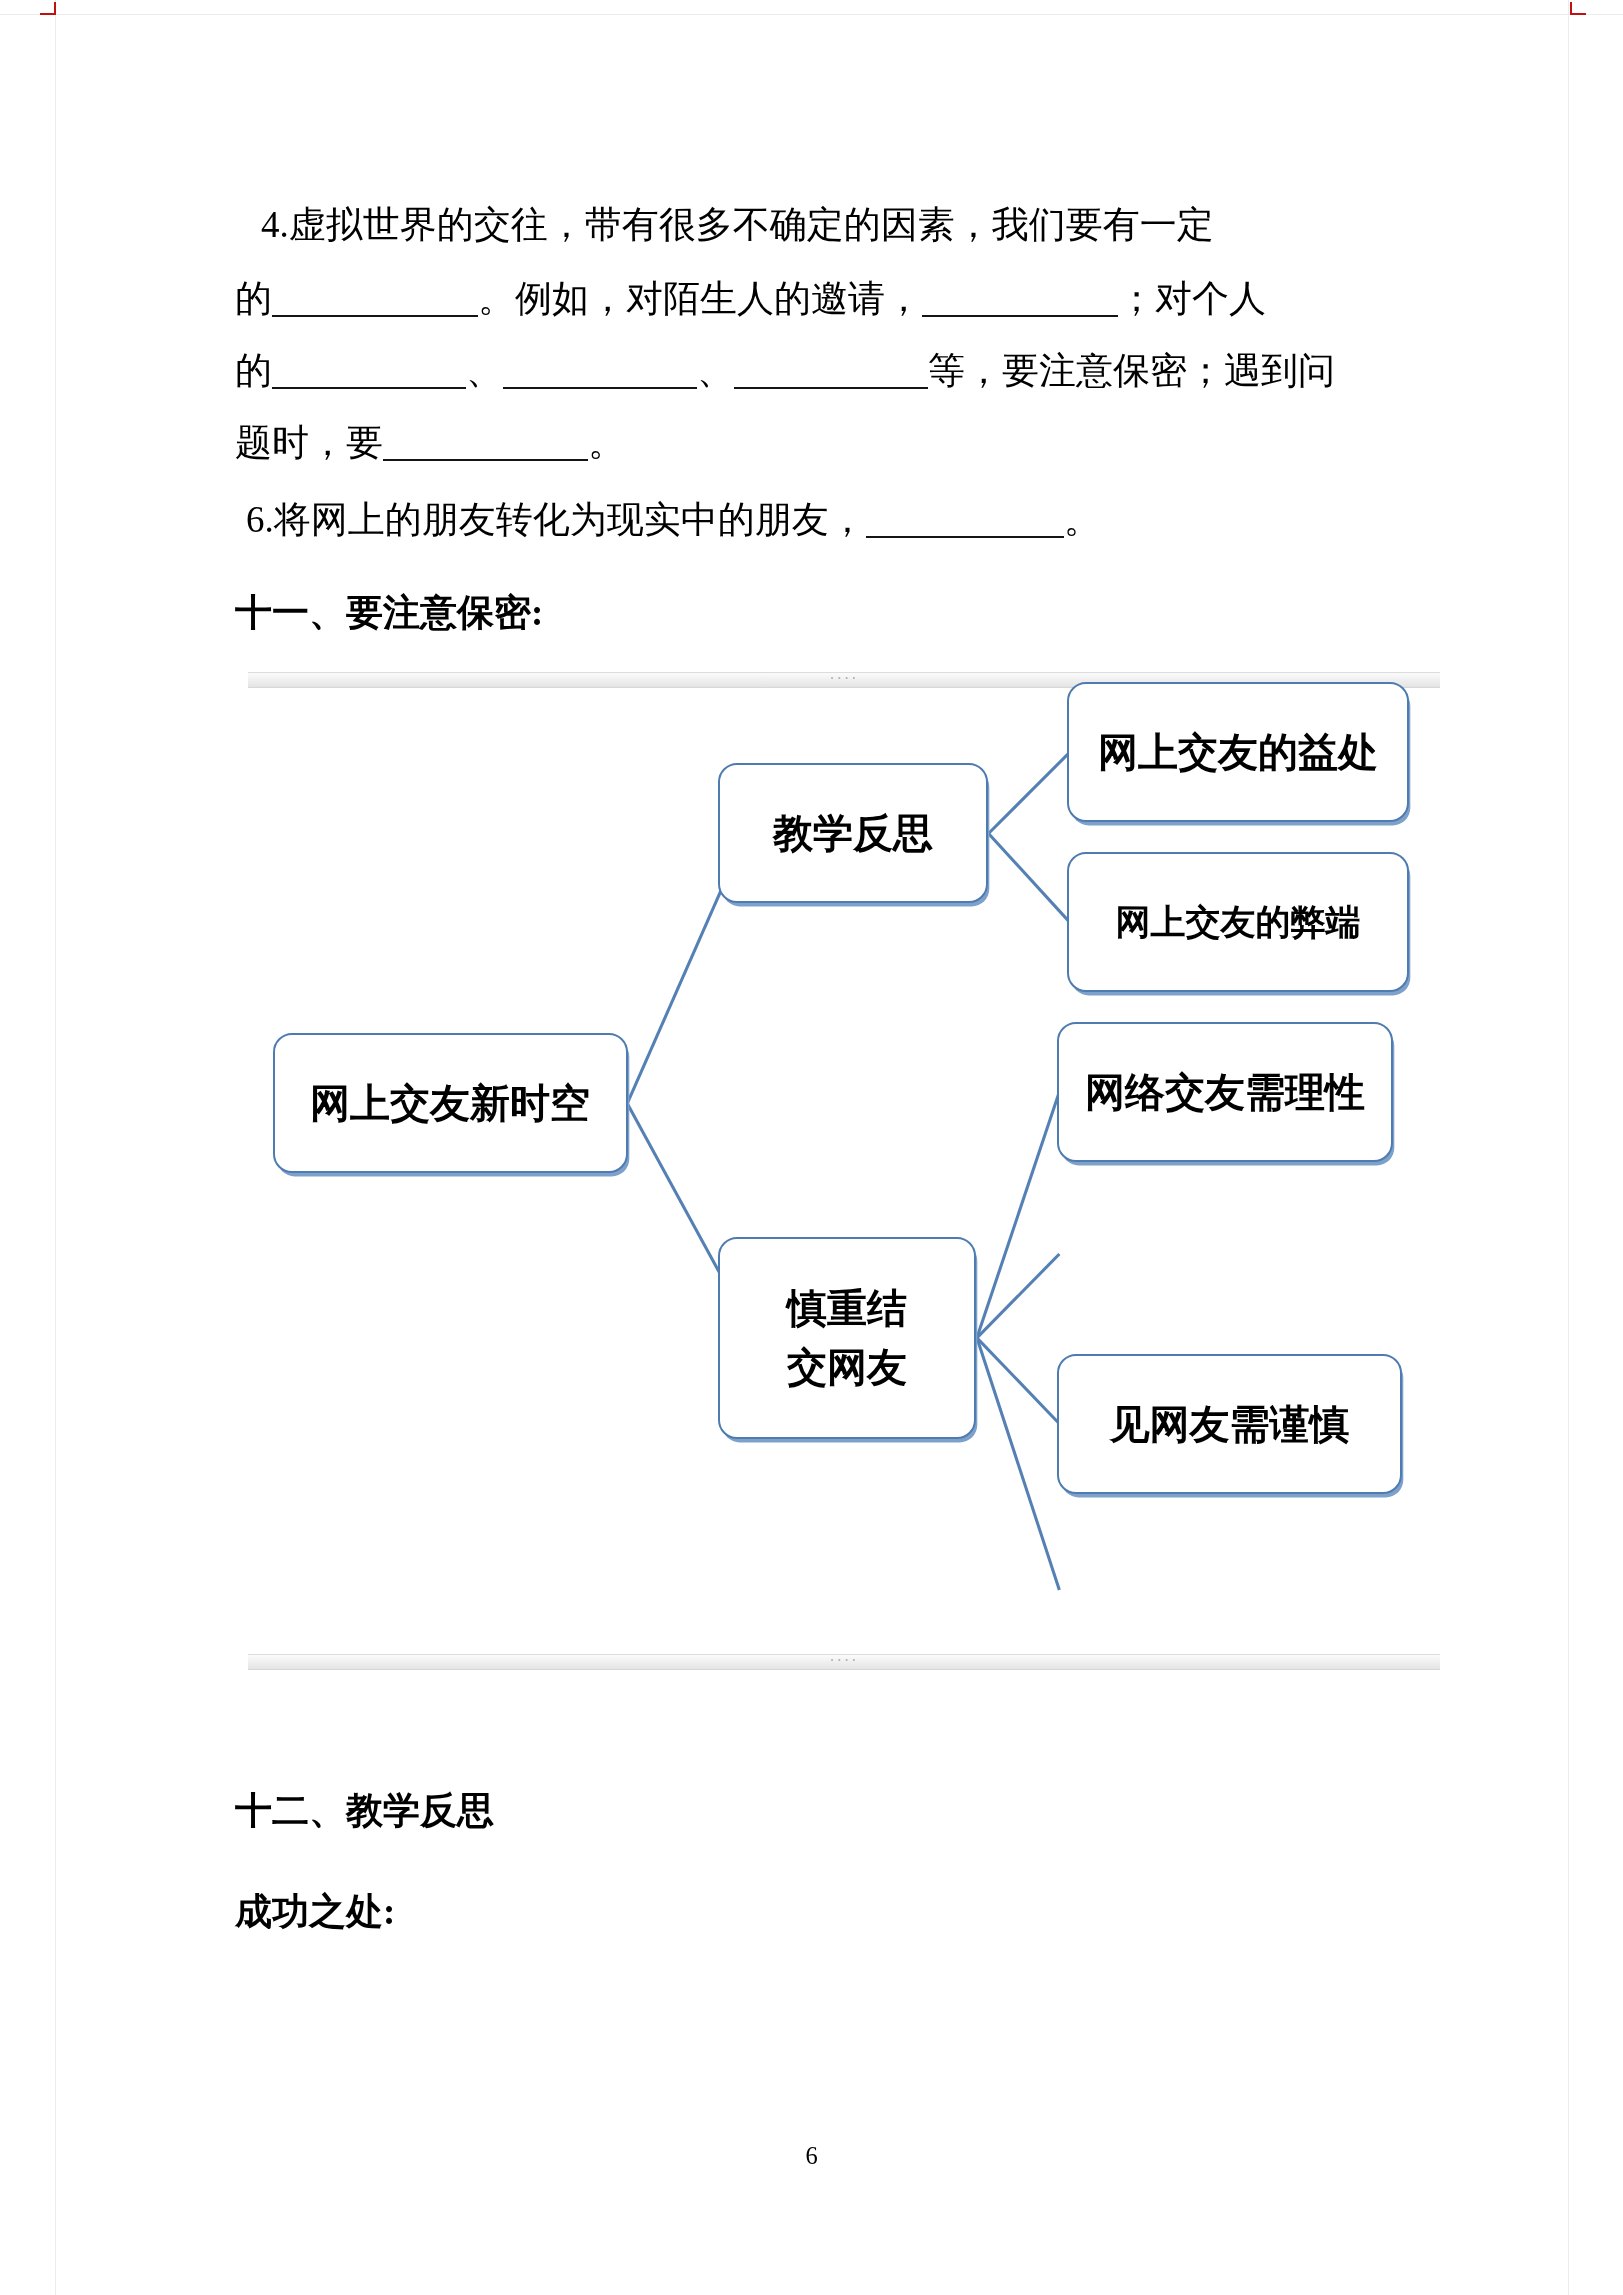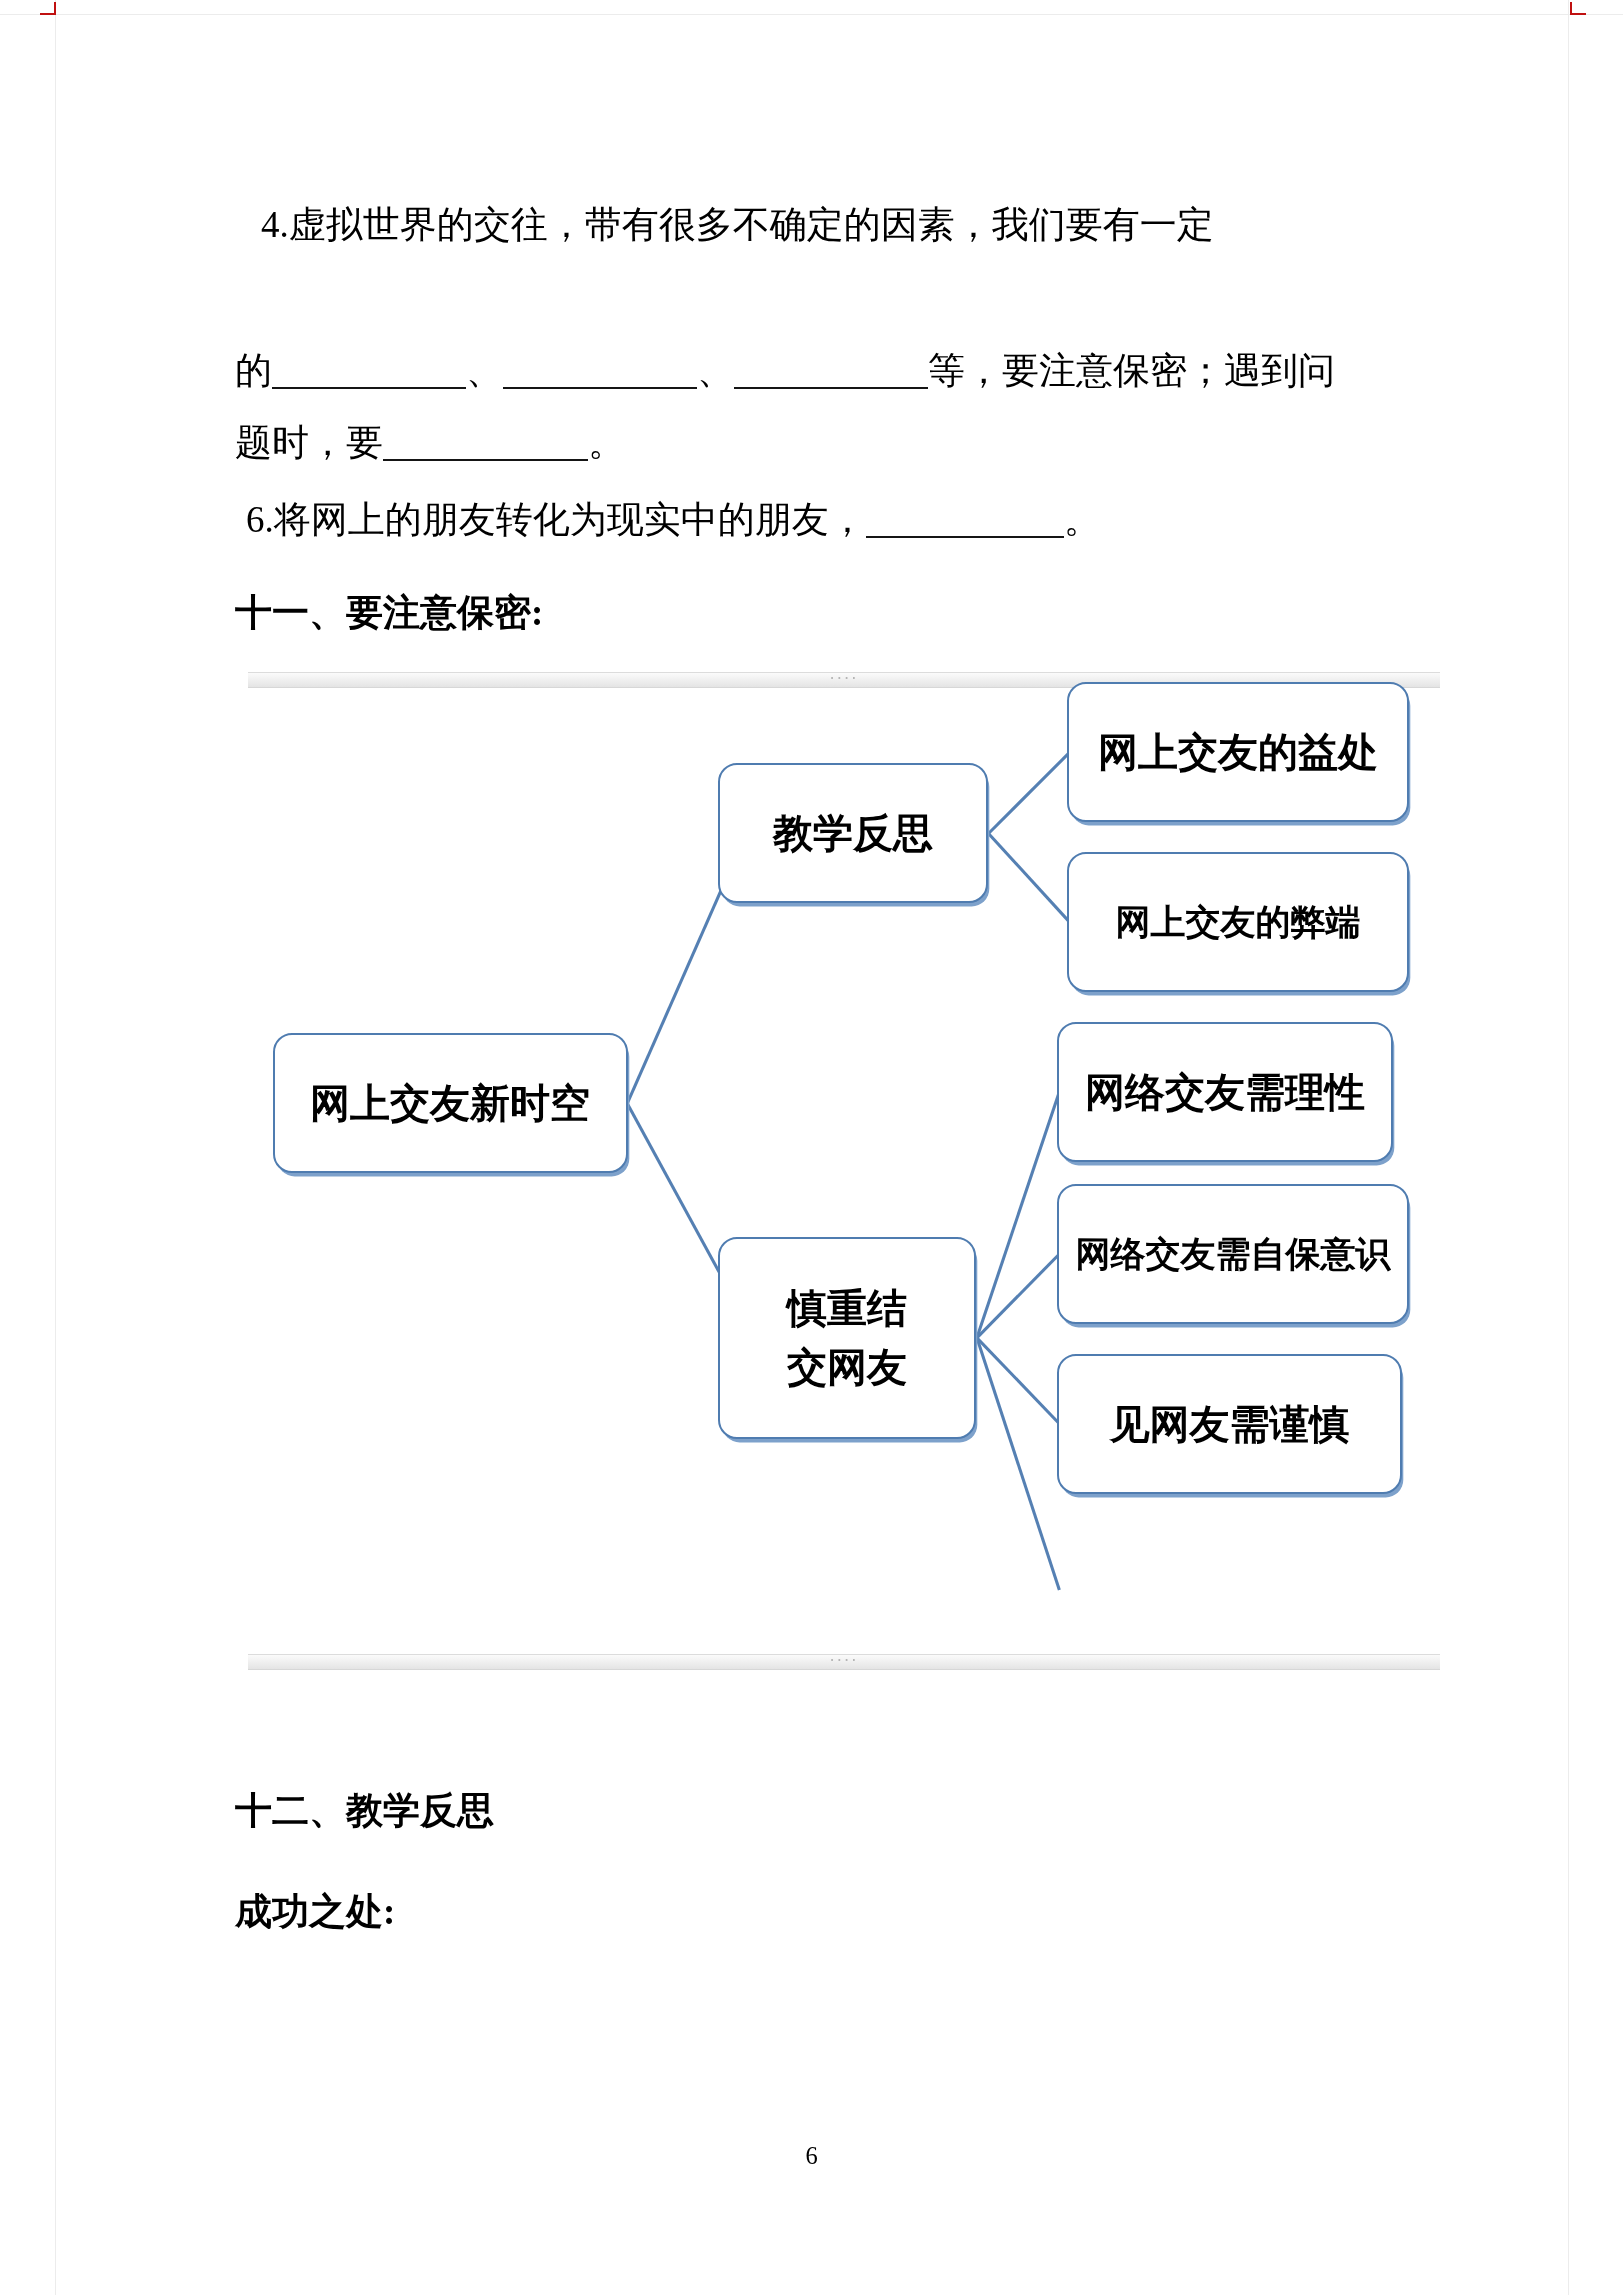--- a/index.html
+++ b/index.html
@@ -74,20 +74,23 @@
 
   <div class="guide-h" style="top:13.6px"></div>
   <div class="guide-v" style="left:55px"></div>
   <div class="guide-v" style="left:1568px"></div>
   <div class="cropmark tl"></div>
   <div class="cropmark tr"></div>
 
   <div class="textline" style="top:199px;padding-left:26px">
     <span>4.虚拟世界的交往，带有很多不确定的因素，我们要有一定</span>
   </div>
+  <div class="textline" style="top:273px">
+    <span>的</span><span class="blank" style="width:206px"></span><span>。例如，对陌生人的邀请，</span><span class="blank" style="width:196px"></span><span>；对个人</span>
+  </div>
   <div class="textline" style="top:345px">
     <span>的</span><span class="blank" style="width:194px"></span><span>、</span><span class="blank" style="width:194px"></span><span>、</span><span class="blank" style="width:194px"></span><span>等，要注意保密；遇到问</span>
   </div>
   <div class="textline" style="top:417px">
     <span>题时，要</span><span class="blank" style="width:205px"></span><span>。</span>
   </div>
 
   <div class="textline" style="top:494px;padding-left:11px">
     <span>6.将网上的朋友转化为现实中的朋友，</span><span class="blank" style="width:198px"></span><span>。</span>
   </div>
@@ -133,23 +136,20 @@
     </div>
 
     <div class="node" style="left:819px;top:180px;width:342px;height:140px;font-size:35px">
       <span>网上交友的弊端</span>
     </div>
 
     <div class="node" style="left:809px;top:350px;width:336px;height:140px;font-size:40px">
       <span>网络交友需理性</span>
     </div>
 
-    <div class="node" style="left:809px;top:512px;width:352px;height:140px;font-size:35px">
-      <span>网络交友需自保意识</span>
-    </div>
 
     <div class="node" style="left:809px;top:682px;width:345px;height:140px;font-size:40px">
       <span>见网友需谨慎</span>
     </div>
 
   </div>
 
   <div class="heading" style="top:1786px">十二、教学反思</div>
   <div class="heading" style="top:1887px">成功之处:</div>
 

